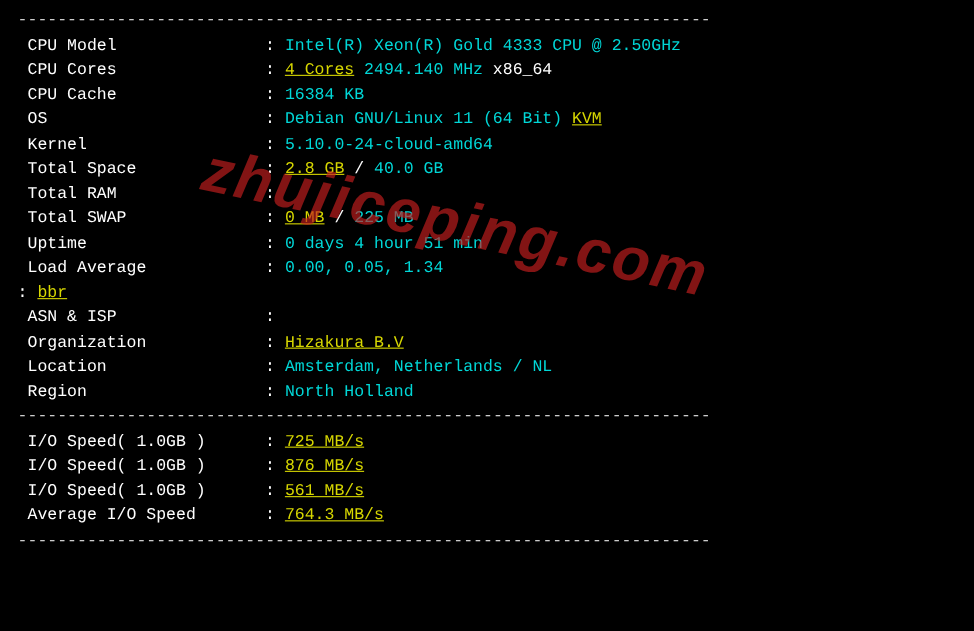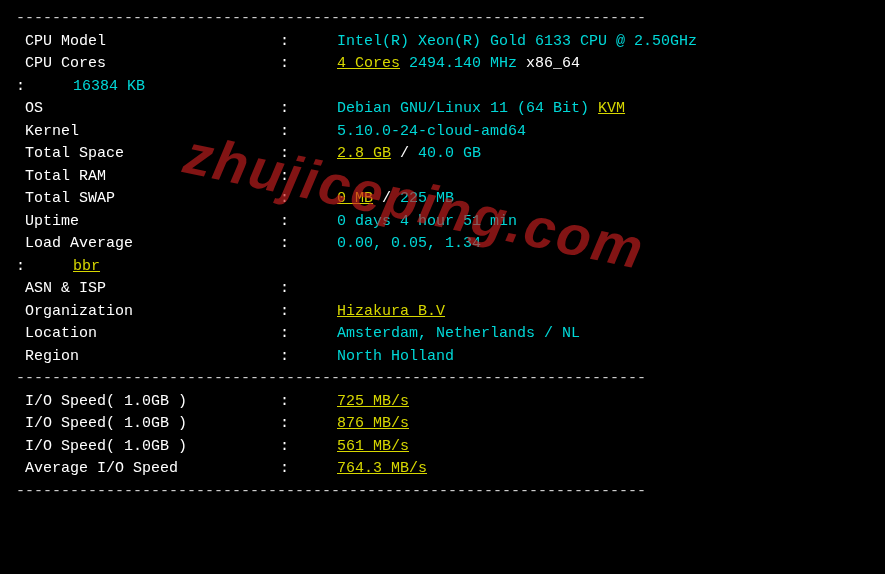--- a/index.html
+++ b/index.html
@@ -20,21 +20,20 @@
       overflow: hidden;
     }
     .divider {
       color: #ccc;
       white-space: pre;
       overflow: hidden;
     }
     .row {
       display: flex;
       white-space: pre;
-      gap: 39px;
     }
     .label {
       color: #fff;
       width: 225px;
       flex-shrink: 0;
     }
     .colon {
       color: #fff;
       width: 18px;
       flex-shrink: 0;
@@ -59,23 +58,23 @@
       font-family: Arial, sans-serif;
       letter-spacing: 2px;
     }
   </style>
 </head>
 <body>
 
 <div class="divider">----------------------------------------------------------------------</div>
 
 <div id="sysinfo">
-    <div class="row"><span class="label"> CPU Model</span><span class="colon">: </span><span class="value"><span class="cyan">Intel(R) Xeon(R) Gold 6133 CPU @ 2.50GHz</span></span></div>
+    <div class="row"><span class="label"> CPU Model</span><span class="colon">: </span><span class="value"><span class="cyan">Intel(R) Xeon(R) Gold 4333 CPU @ 2.50GHz</span></span></div>
     <div class="row"><span class="label"> CPU Cores</span><span class="colon">: </span><span class="value"><span class="yellow">4 Cores</span><span class="cyan"> 2494.140 MHz </span><span class="white">x86_64</span></span></div>
-    <div class="row"><span class="colon">: </span><span class="value"><span class="cyan">16384 KB</span></span></div>
+    <div class="row"><span class="label"> CPU Cache</span><span class="colon">: </span><span class="value"><span class="cyan">16384 KB</span></span></div>
     <div class="row"><span class="label"> OS</span><span class="colon">: </span><span class="value"><span class="cyan">Debian GNU/Linux 11 (64 Bit) </span><span class="yellow">KVM</span></span></div>
     <div class="row"><span class="label"> Kernel</span><span class="colon">: </span><span class="value"><span class="cyan">5.10.0-24-cloud-amd64</span></span></div>
     <div class="row"><span class="label"> Total Space</span><span class="colon">: </span><span class="value"><span class="yellow">2.8 GB</span><span class="white"> / </span><span class="cyan">40.0 GB</span></span></div>
     <div class="row"><span class="label"> Total RAM</span><span class="colon">: </span></div>
     <div class="row"><span class="label"> Total SWAP</span><span class="colon">: </span><span class="value"><span class="yellow">0 MB</span><span class="white"> / </span><span class="cyan">225 MB</span></span></div>
     <div class="row"><span class="label"> Uptime</span><span class="colon">: </span><span class="value"><span class="cyan">0 days 4 hour 51 min</span></span></div>
     <div class="row"><span class="label"> Load Average</span><span class="colon">: </span><span class="value"><span class="cyan">0.00, 0.05, 1.34</span></span></div>
     <div class="row"><span class="colon">: </span><span class="value"><span class="yellow">bbr</span></span></div>
     <div class="row"><span class="label"> ASN &amp; ISP</span><span class="colon">: </span></div>
     <div class="row"><span class="label"> Organization</span><span class="colon">: </span><span class="value"><span class="yellow">Hizakura B.V</span></span></div>

